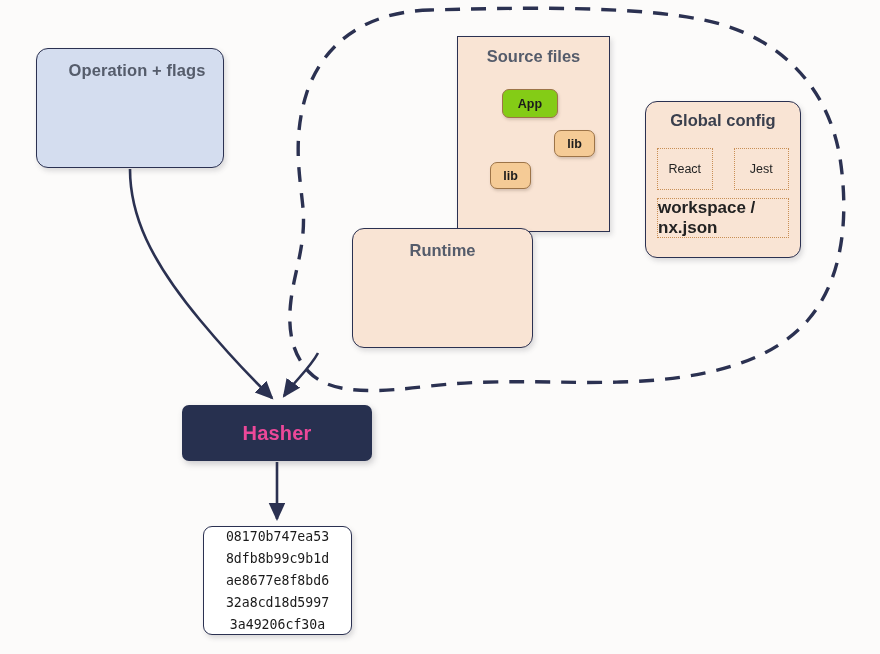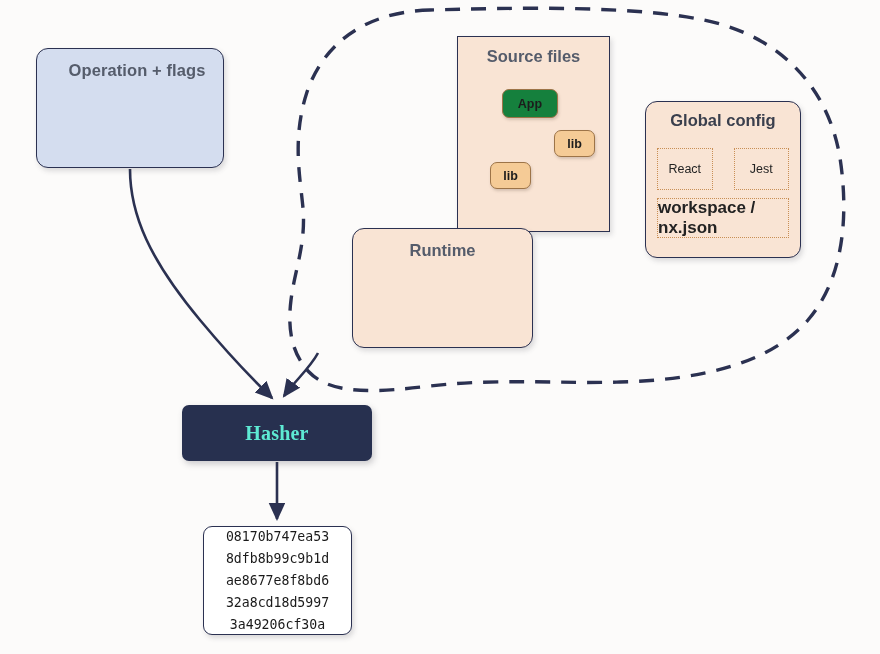--- a/index.html
+++ b/index.html
@@ -101,21 +101,21 @@
     justify-content: center;
     font-size: 12.5px;
     font-weight: 700;
     color: #1c1c1c;
     box-shadow: 1px 2px 3px rgba(90,70,50,0.22);
     box-sizing: border-box;
   }
   .srcbox.app {
     left: 44px; top: 52px;
     width: 56px; height: 29px;
-    background: #15803d;
+    background: #84cc16;
   }
   .srcbox.lib-right {
     left: 96px; top: 93px;
     width: 41px; height: 27px;
     background: #f5cb96;
   }
   .srcbox.lib-left {
     left: 32px; top: 125px;
     width: 41px; height: 27px;
     background: #f5cb96;
@@ -196,25 +196,24 @@
     width: 190px;
     height: 56px;
     background: #27304f;
     border-radius: 7px;
     display: flex;
     align-items: center;
     justify-content: center;
     box-shadow: 2px 3px 6px rgba(60,60,70,0.25);
   }
   .hasher-label {
-    color: #5eead4;
+    color: #ec4899;
     font-size: 20px;
     font-weight: 700;
     letter-spacing: 0.2px;
-    font-family: Liberation Serif, serif;
   }
 
   
   .hash-card {
     left: 203px;
     top: 526px;
     width: 149px;
     height: 109px;
     background: #ffffff;
     border: 1.6px solid #2b3151;

